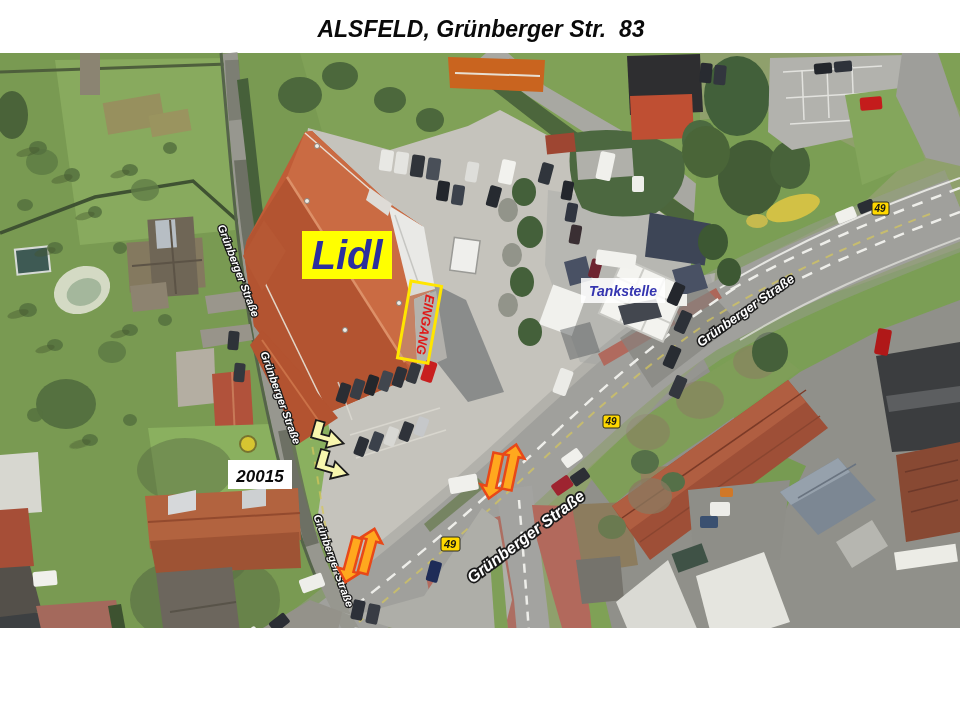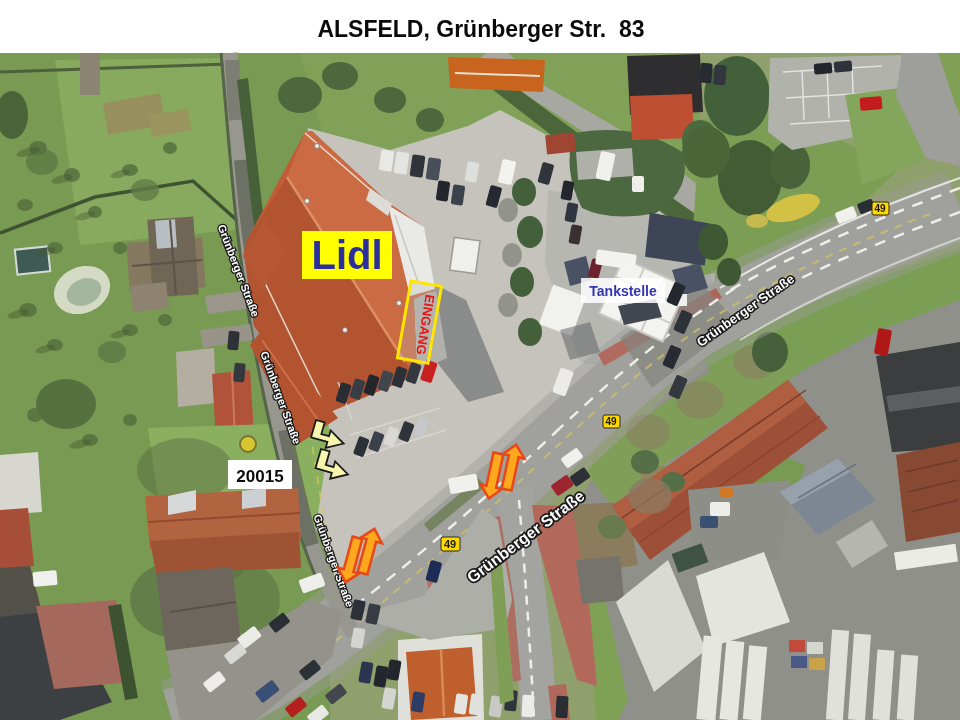--- a/index.html
+++ b/index.html
@@ -1,16 +1,16 @@
 <!DOCTYPE html>
 <html><head>
 <meta charset="utf-8">
 <style>
   html,body{margin:0;padding:0;background:#ffffff;}
-  .page{position:relative;width:960px;height:720px;overflow:hidden;font-family:"Liberation Sans",sans-serif;}
+  .page{position:relative;width:960px;height:628px;overflow:hidden;font-family:"Liberation Sans",sans-serif;font-style:italic;}
 </style>
 </head>
 <body>
 <div class="page">
 <svg width="960" height="720" viewBox="0 0 960 720">
 
 <rect x="0" y="0" width="960" height="720" fill="#ffffff"></rect>
 
 <text x="481" y="37" font-size="23" font-weight="bold" fill="#0a0a0a" text-anchor="middle" font-family="Liberation Sans, sans-serif">ALSFELD, Grünberger Str.&nbsp; 83</text>
 <g id="photo">

